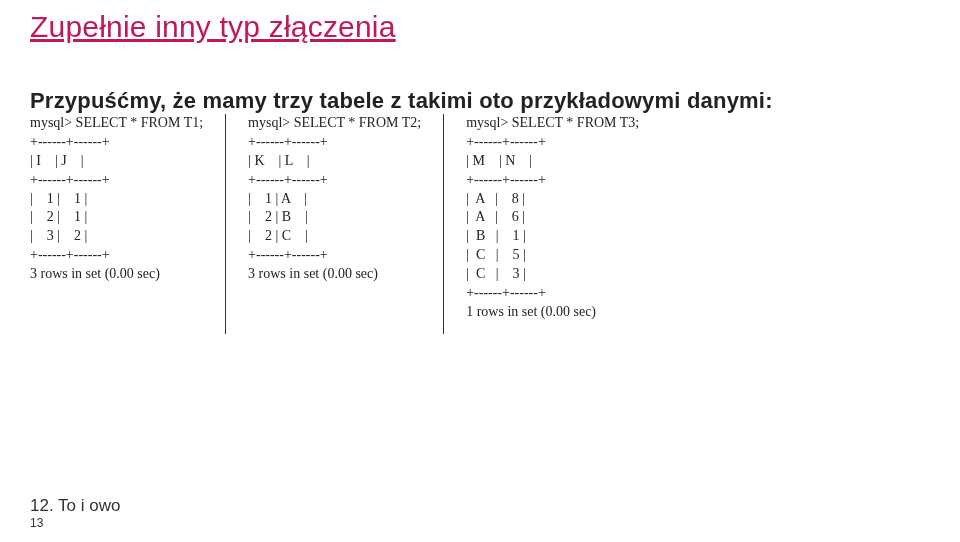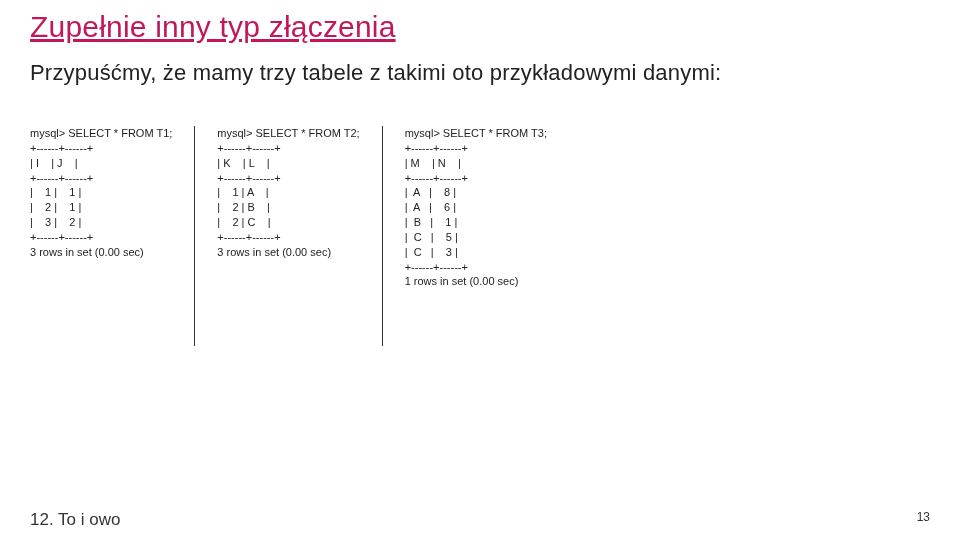--- a/index.html
+++ b/index.html
@@ -15,35 +15,34 @@
       width: 100%;
       height: 100%;
       padding: 10px 30px 0 30px;
       position: relative;
     }
     .title {
       color: #c2185b;
       font-size: 30px;
       font-weight: normal;
       text-decoration: underline;
-      margin-bottom: 16px;
+      margin-bottom: 44px;
       letter-spacing: 0.2px;
     }
     .intro {
       color: #222;
       font-size: 22px;
-      font-weight: normal;
-      margin-bottom: 40px;
+      font-weight: bold;
       letter-spacing: 0.2px;
     }
     .tables {
       display: flex;
       gap: 0;
-      font-family: Liberation Sans, sans-serif;
-      font-size: 11px;
+      font-family: Liberation Serif, serif;
+      font-size: 14px;
       line-height: 1.35;
       color: #222;
     }
     .col {
       white-space: pre;
       padding-right: 22px;
       padding-left: 22px;
     }
     .col:first-child { padding-left: 0; }
     .sep {
@@ -52,20 +51,21 @@
     }
     .footer {
       position: absolute;
       bottom: 12px;
       left: 30px;
       right: 30px;
       display: flex;
       justify-content: space-between;
       font-size: 17px;
       color: #333;
+      flex-direction: column;
     }
     .footer-right {
       font-size: 12px;
     }
   </style>
 </head>
 <body>
 
 <div class="slide">
   <h1 class="title">Zupełnie inny typ złączenia</h1>

